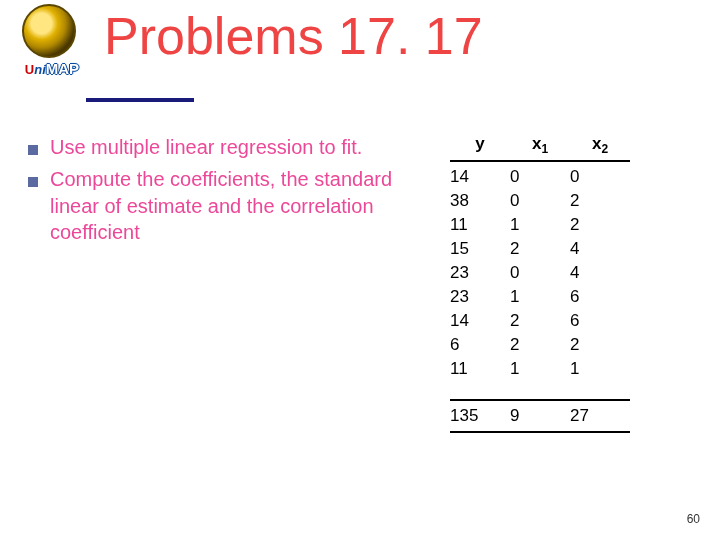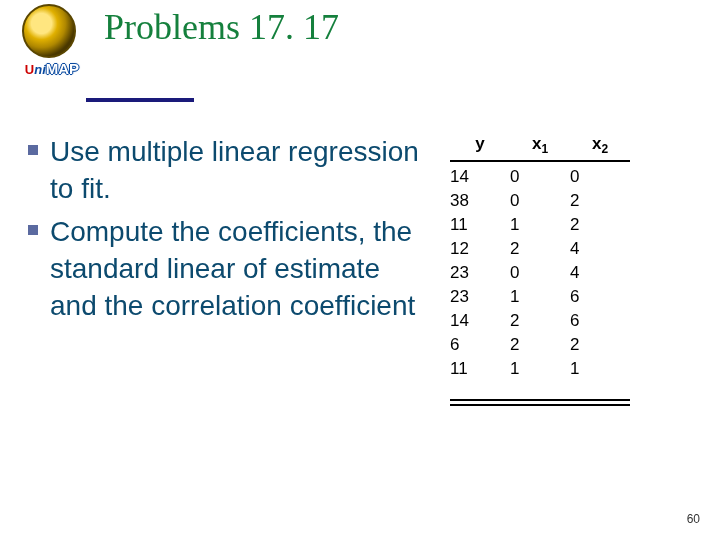--- a/index.html
+++ b/index.html
@@ -12,28 +12,28 @@
     radial-gradient(circle at 35% 35%, #ffe680 0 22%, #e0b000 35%, #b08800 52%, #4a3800 72%);
     border: 2px solid #5a4600; position: relative; margin-left: 10px; }
   .logo-text { display: flex; align-items: baseline; justify-content: center; margin-top: 2px; font-family: Arial, sans-serif; }
   .logo-uni { font-size: 13px; color: #0a4aa0; font-style: italic; font-weight: bold; text-align: center; }
   .logo-uni .u { color: #c00; font-style: normal; }
   .logo-map { font-size: 15px; font-weight: 700; color: #fff;
     text-shadow: 0 0 2px #0a4aa0, 1px 0 0 #0a4aa0, -1px 0 0 #0a4aa0, 0 1px 0 #0a4aa0, 0 -1px 0 #0a4aa0; }
 
   
   .title-wrap { position: absolute; left: 104px; top: 6px; width: 590px; }
-  .title { font-family: Liberation Serif, serif; font-size: 36px; color: #15803d; }
+  .title { font-family: Liberation Sans, sans-serif; font-size: 52px; color: #ef4444; }
   .title-rule { position: absolute; left: 86px; top: 98px; width: 108px; height: 4px; background: #1a1a7a; }
 
   
   .body { position: absolute; left: 28px; top: 134px; width: 400px; }
   .bullet { display: flex; align-items: flex-start; margin-bottom: 6px; }
   .bullet .sq { width: 10px; height: 10px; background: #5b6aa0; margin-top: 11px; margin-right: 12px; flex: 0 0 auto; }
-  .bullet .txt { font-size: 28px; line-height: 1.32; color: #0c4a6e; }
+  .bullet .txt { font-size: 20px; line-height: 1.32; color: #ec4899; }
 
   
   .tbl { position: absolute; left: 450px; top: 132px; width: 180px; font-family: Arial, sans-serif; font-size: 17px; color: #000; }
   .tbl .row { display: flex; }
   .tbl .cell { flex: 1; padding: 2px 10px 2px 0; }
   .tbl .hdr .cell { font-weight: bold; text-align: center; padding-right: 0; }
   .tbl .hdr-rule { height: 2px; background: #000; margin: 2px 0 3px; }
   .tbl .sum-gap { height: 18px; }
   .tbl .sum-rule-top { height: 2px; background: #000; margin-bottom: 3px; }
   .tbl .sum-rule-bot { height: 2px; background: #000; margin-top: 3px; }
@@ -88,21 +88,21 @@
       <div class="cell">38</div>
       <div class="cell">0</div>
       <div class="cell">2</div>
     </div>
     <div class="row">
       <div class="cell">11</div>
       <div class="cell">1</div>
       <div class="cell">2</div>
     </div>
     <div class="row">
-      <div class="cell">12</div>
+      <div class="cell">15</div>
       <div class="cell">2</div>
       <div class="cell">4</div>
     </div>
     <div class="row">
       <div class="cell">23</div>
       <div class="cell">0</div>
       <div class="cell">4</div>
     </div>
     <div class="row">
       <div class="cell">23</div>
@@ -120,17 +120,22 @@
       <div class="cell">2</div>
     </div>
     <div class="row">
       <div class="cell">11</div>
       <div class="cell">1</div>
       <div class="cell">1</div>
     </div>
 
     <div class="sum-gap"></div>
     <div class="sum-rule-top"></div>
+    <div class="row">
+      <div class="cell">135</div>
+      <div class="cell">9</div>
+      <div class="cell">27</div>
+    </div>
     <div class="sum-rule-bot"></div>
   </div>
 
   <div class="pagenum">60</div>
 </div>
 
 </body></html>

